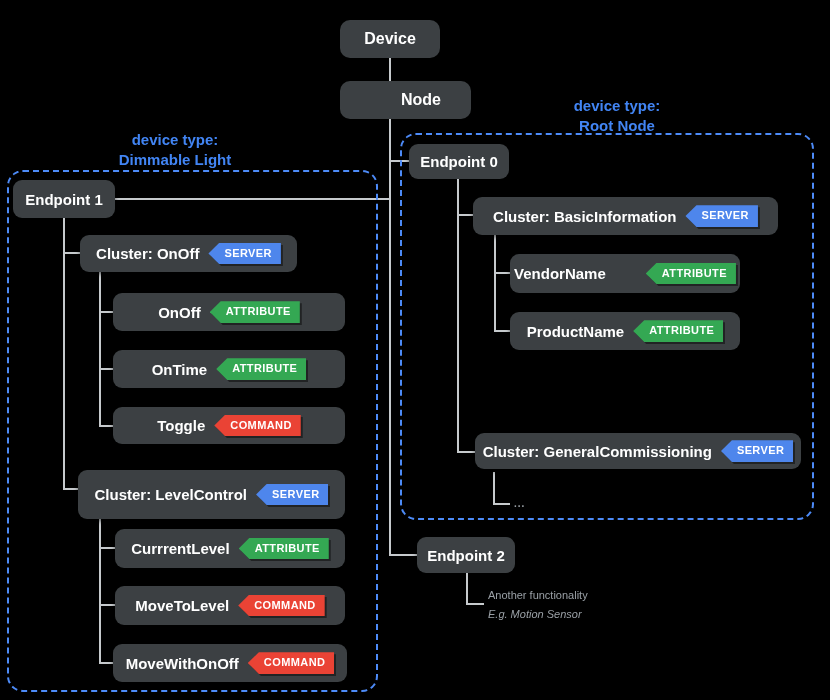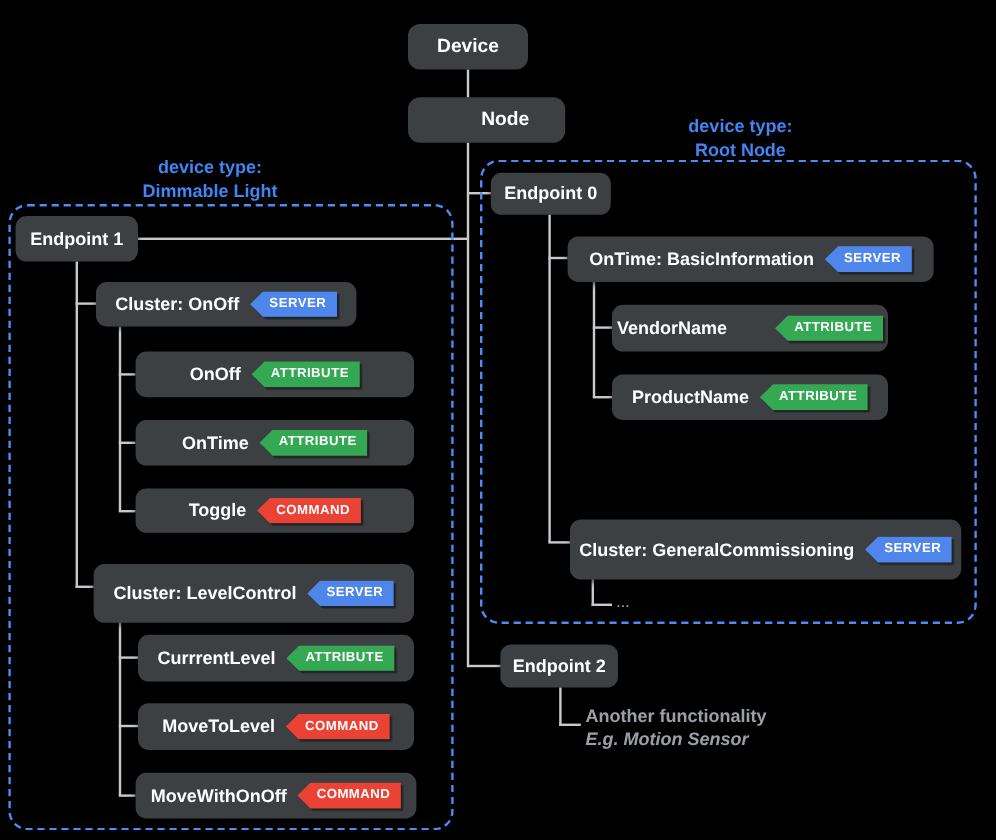--- a/index.html
+++ b/index.html
@@ -21,21 +21,21 @@
        font-weight:bold;font-size:15px;text-align:center;line-height:1.3;}
 
   .tag-wrap{filter:drop-shadow(2px 2px 0 rgba(0,0,0,.45));display:inline-block;}
   .tag{display:inline-block;clip-path:polygon(11px 0,100% 0,100% 100%,11px 100%,0 50%);
        padding:4px 9px 4px 16px;font-size:11px;font-weight:bold;letter-spacing:.4px;
        color:#fff;line-height:1.25;}
   .tag.server{background:var(--server-badge,#4e86ec);}
   .tag.attribute{background:var(--attribute-badge,#34a853);}
   .tag.command{background:var(--command-badge,#ea4335);}
 
-  .note{position:absolute;color:var(--muted-text,#9aa0a6);font-size:15px;font-weight:bold;white-space:nowrap;}
+  .note{position:absolute;color:var(--muted-text,#9aa0a6);font-size:11px;font-weight:normal;white-space:nowrap;}
   .note.italic{font-style:italic;}
   .ellipsis{position:absolute;color:var(--muted-text,#9aa0a6);font-size:10px;letter-spacing:1px;font-weight:bold;}
 </style>
 </head>
 <body>
 
 <div class="canvas">
 
   <div class="box big" style="left:340px;top:20px;width:100px;height:38px;">
     <span>Device</span>
@@ -127,35 +127,35 @@
   <div class="ln" style="left:457px;top:179px;width:2px;height:273px;"></div>
   <div class="ln" style="left:457px;top:214px;width:16px;height:2px;"></div>
   <div class="ln" style="left:457px;top:451px;width:18px;height:2px;"></div>
   <div class="ln" style="left:494px;top:235px;width:2px;height:96px;"></div>
   <div class="ln" style="left:494px;top:272px;width:16px;height:2px;"></div>
   <div class="ln" style="left:494px;top:330px;width:16px;height:2px;"></div>
   <div class="ln" style="left:493px;top:472px;width:2px;height:33px;"></div>
   <div class="ln" style="left:493px;top:503px;width:17px;height:2px;"></div>
 
   <div class="box" style="left:473px;top:197px;width:305px;height:38px;">
-    <span>OnTime: BasicInformation</span>
+    <span>Cluster: BasicInformation</span>
     <span class="tag-wrap"><span class="tag server">SERVER</span></span>
   </div>
 
   <div class="box" style="left:510px;top:254px;width:230px;height:39px;gap:40px;">
     <span>VendorName</span>
     <span class="tag-wrap"><span class="tag attribute">ATTRIBUTE</span></span>
   </div>
 
   <div class="box" style="left:510px;top:312px;width:230px;height:38px;">
     <span>ProductName</span>
     <span class="tag-wrap"><span class="tag attribute">ATTRIBUTE</span></span>
   </div>
 
-  <div class="box" style="left:475px;top:433px;width:326px;height:50px;">
+  <div class="box" style="left:475px;top:433px;width:326px;height:36px;">
     <span>Cluster: GeneralCommissioning</span>
     <span class="tag-wrap"><span class="tag server">SERVER</span></span>
   </div>
 
   <div class="ellipsis" style="left:514px;top:498px;">...</div>
 
   <div class="box" style="left:417px;top:537px;width:98px;height:36px;">
     <span>Endpoint 2</span>
   </div>
   <div class="ln" style="left:466px;top:573px;width:2px;height:32px;"></div>

